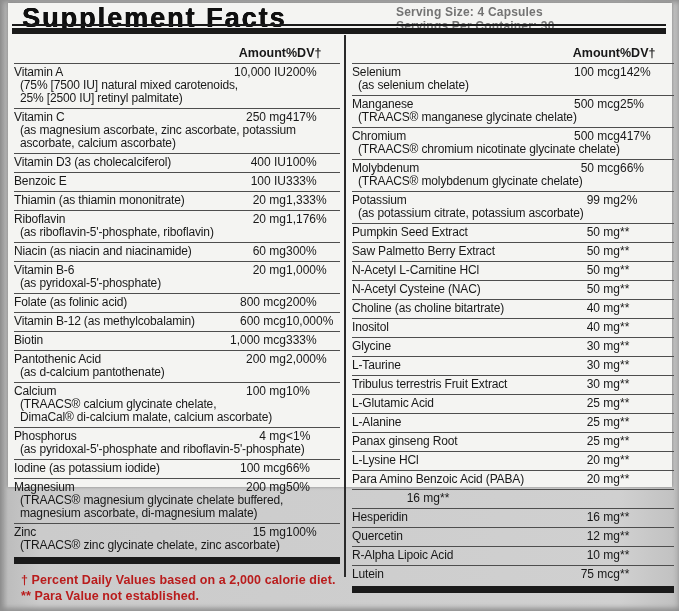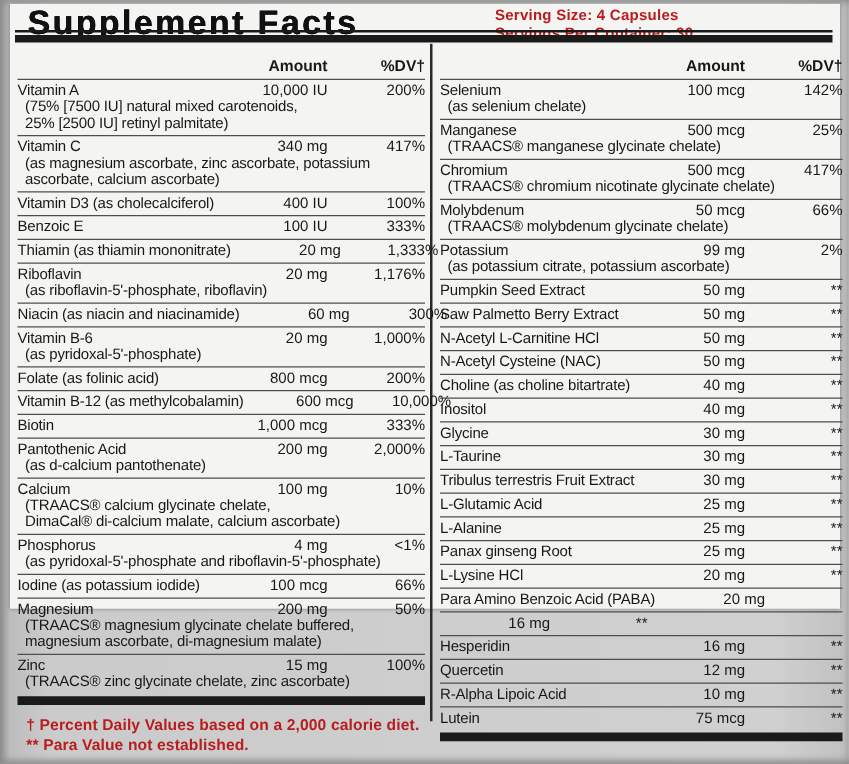--- a/index.html
+++ b/index.html
@@ -15,32 +15,32 @@
     box-shadow:0 0 3px rgba(0,0,0,.35);
   }
   .title{
     position:absolute;left:14px;top:0px;
     font-size:27px;font-weight:bold;letter-spacing:2px;color:#101010;
     text-shadow:0.4px 0 0 #101010, 0 0.3px 0 #101010;
     white-space:nowrap;
   }
   .serving{
     position:absolute;left:388px;top:3px;
-    font-size:12px;font-weight:bold;line-height:13.5px;color:#b91c1c;letter-spacing:0.2px;
+    font-size:12px;font-weight:bold;line-height:13.5px;color:#737373;letter-spacing:0.2px;
   }
   .rule-thin{position:absolute;left:4px;right:6px;top:21px;height:2px;background:#1a1a1a;}
   .bar-top{position:absolute;left:4px;right:6px;top:25px;height:6px;background:#1a1a1a;}
   .divider{position:absolute;left:336px;top:32px;width:2px;height:542px;background:#2a2a2a;}
   .col{position:absolute;top:32px;font-size:12px;line-height:13px;color:#181818;}
   .col-left{left:6px;width:326px;}
   .col-right{left:344px;width:322px;}
   .col-head{display:flex;font-weight:bold;font-size:12.5px;padding:12px 0 3px;}
   .spacer{flex:1;}
   .amt{width:88px;text-align:right;flex-shrink:0;}
-  .dv{width:54px;text-align:right;flex-shrink:0;margin-left:24px;}
+  .dv{width:54px;text-align:left;flex-shrink:0;}
   .row{border-top:1px solid #4e4e4e;padding:2px 0 3px;}
   .line{display:flex;align-items:baseline;}
   .name{flex:1;white-space:nowrap;letter-spacing:-0.15px;}
   .sub{padding-left:6px;white-space:nowrap;letter-spacing:-0.15px;}
   .bar-bottom{height:7px;background:#1a1a1a;margin-top:2px;}
   .footnotes{
     position:absolute;left:13px;top:570px;
     font-size:12.5px;font-weight:bold;line-height:15.5px;color:#b91c1c;letter-spacing:0.1px;
   }
 </style>
@@ -74,21 +74,21 @@
       <span class="amt">10,000 IU</span>
       <span class="dv">200%</span>
     </div>
   <div class="sub">(75% [7500 IU] natural mixed carotenoids,</div>
             <div class="sub">25% [2500 IU] retinyl palmitate)</div>
           </div>
 
   <div class="row">
     <div class="line">
       <span class="name">Vitamin C</span>
-      <span class="amt">340 mg</span>
+      <span class="amt">250 mg</span>
       <span class="dv">417%</span>
     </div>
   <div class="sub">(as magnesium ascorbate, zinc ascorbate, potassium</div>
             <div class="sub">ascorbate, calcium ascorbate)</div>
           </div>
 
   <div class="row">
     <div class="line">
       <span class="name">Vitamin D3 (as cholecalciferol)</span>
       <span class="amt">400 IU</span>

